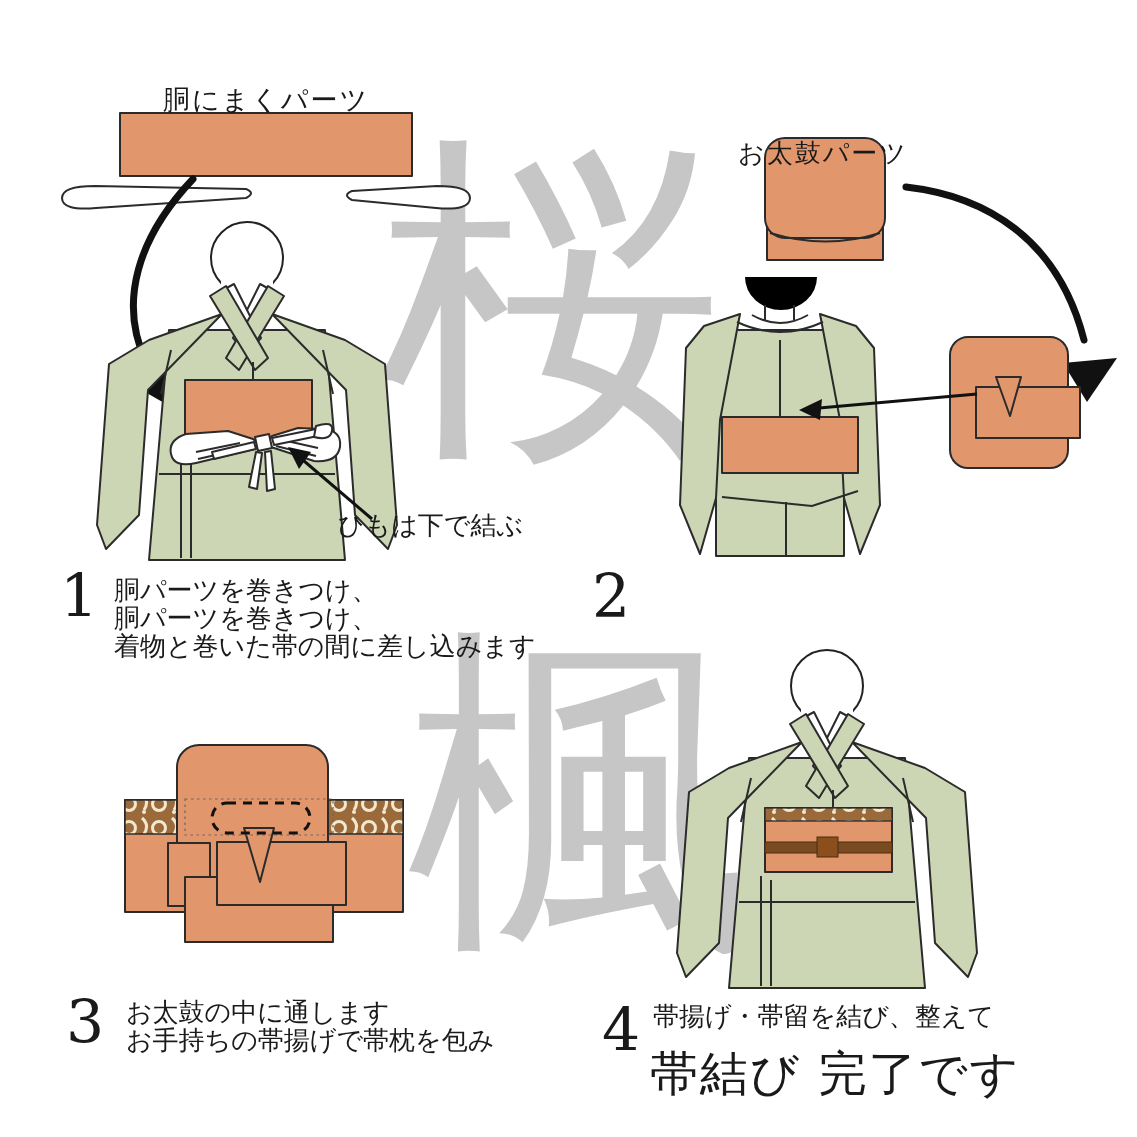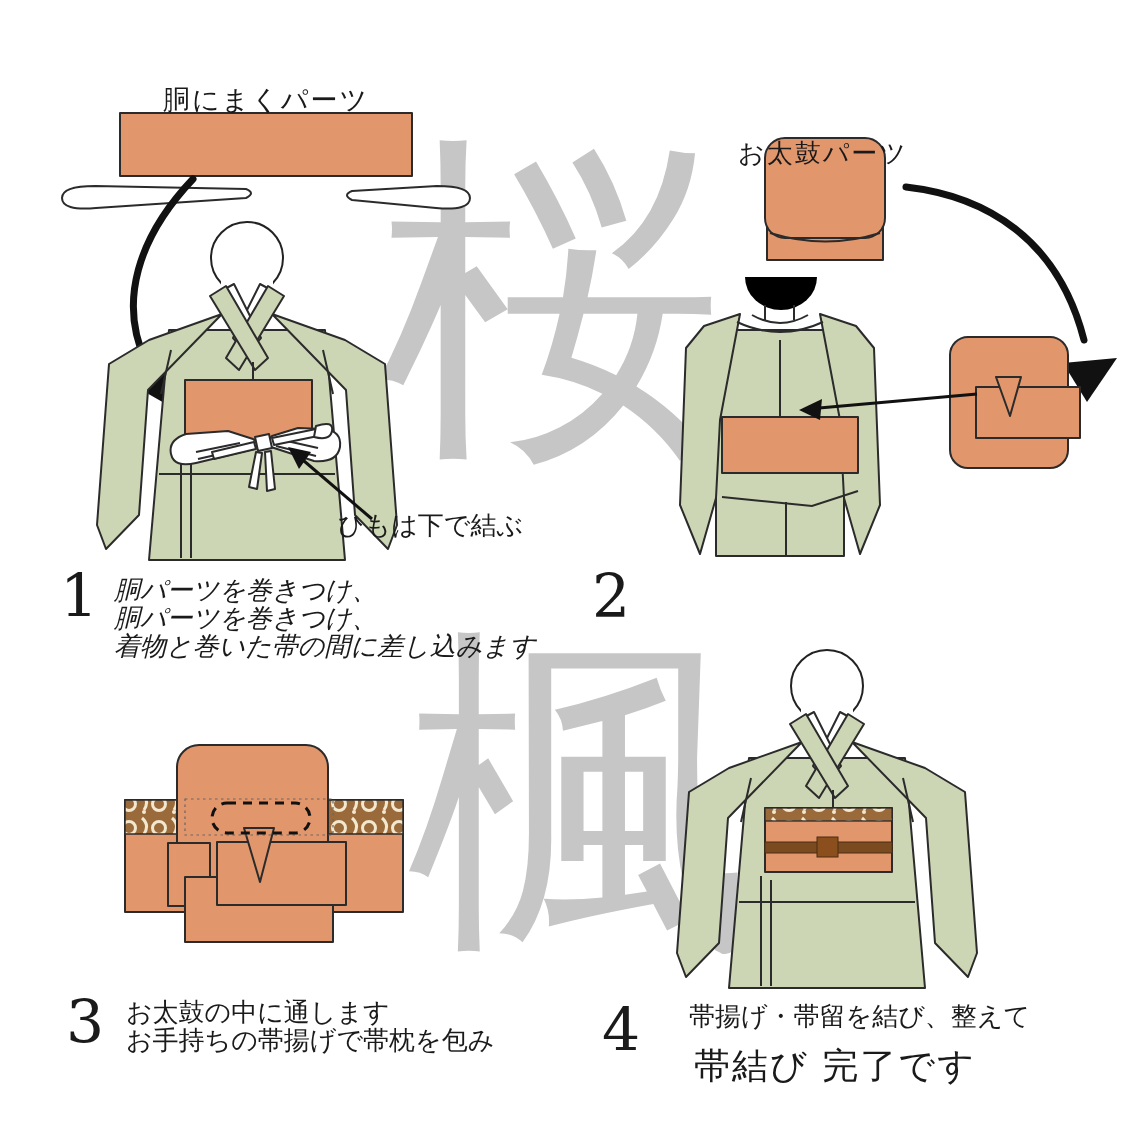--- a/index.html
+++ b/index.html
@@ -10,21 +10,21 @@
   .wm{
     position:absolute;font-size:345px;line-height:1;color:#c6c6c6;z-index:0;
     font-family:"DejaVu Serif","Liberation Serif",serif;user-select:none;
   }
   #art{position:absolute;left:0;top:0;z-index:1;}
   .txt{position:absolute;z-index:2;white-space:nowrap;}
   .part-title{font-size:27px;letter-spacing:2px;}
   .note{font-size:26px;}
   .step-num{font-size:60px;line-height:1;}
   .step-text{font-size:26px;line-height:28px;}
-  .finish{font-size:36px;letter-spacing:2px;margin-left:44px;}
+  .finish{font-size:48px;letter-spacing:2px;}
   .ctr{text-align:center;}
   
   .grn{fill:#ccd5b4;stroke:#2b2b2b;stroke-width:2;stroke-linejoin:round;}
   .org{fill:#e2966c;stroke:#2b2b2b;stroke-width:2;stroke-linejoin:round;}
   .wht{fill:#ffffff;stroke:#2b2b2b;stroke-width:2;stroke-linejoin:round;}
   .ln{fill:none;stroke:#2b2b2b;stroke-width:2;}
   .arrow{fill:none;stroke:#111;stroke-width:7;stroke-linecap:round;}
   .arrow-thin{fill:none;stroke:#111;stroke-width:3;}
   .ah{fill:#111;stroke:none;}
 </style>
@@ -159,33 +159,33 @@
       <rect x="817" y="837" width="21" height="20" fill="#8a4f1d" stroke="#4a2c10" stroke-width="1"></rect>
     </g>
   </svg>
 
   <div class="txt part-title ctr" style="left:116px;top:82px;width:300px;">胴にまくパーツ</div>
   <div class="txt part-title ctr" style="left:723px;top:104px;width:200px;font-size:26px;margin-top:32px;">お太鼓パーツ</div>
 
   <div class="txt note" style="left:338px;top:508px;">ひもは下で結ぶ</div>
 
   <div class="txt step-num" style="left:60px;top:566px;">1</div>
-  <div class="txt step-text" style="left:114px;top:576px;font-style:italic;">
+  <div class="txt step-text" style="left:114px;top:576px;">
     <div>胴パーツを巻きつけ、</div>
     <div>胴パーツを巻きつけ、</div>
     <div>着物と巻いた帯の間に差し込みます</div>
   </div>
 
   <div class="txt step-num" style="left:592px;top:566px;">2</div>
 
   <div class="txt step-num" style="left:66px;top:992px;">3</div>
   <div class="txt step-text" style="left:126px;top:998px;">
     <div>お太鼓の中に通します</div>
     <div>お手持ちの帯揚げで帯枕を包み</div>
   </div>
 
   <div class="txt step-num" style="left:602px;top:1000px;">4</div>
-  <div class="txt step-text" style="left:653px;top:1002px;margin-left:36px;">
+  <div class="txt step-text" style="left:653px;top:1002px;">
     <div>帯揚げ・帯留を結び、整えて</div>
   </div>
   <div class="txt finish" style="left:650px;top:1042px;">帯結び 完了です</div>
 
 </div>
 
 </body></html>

